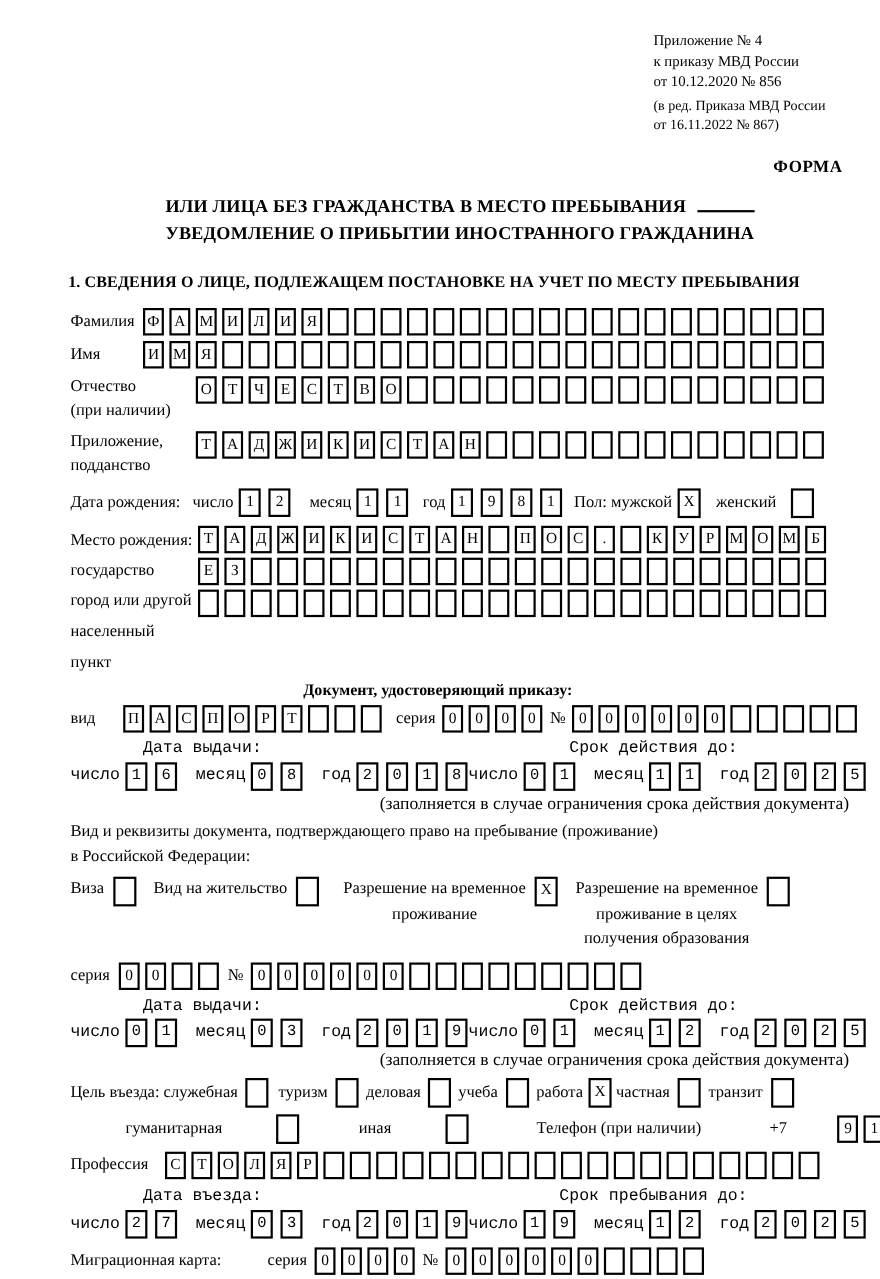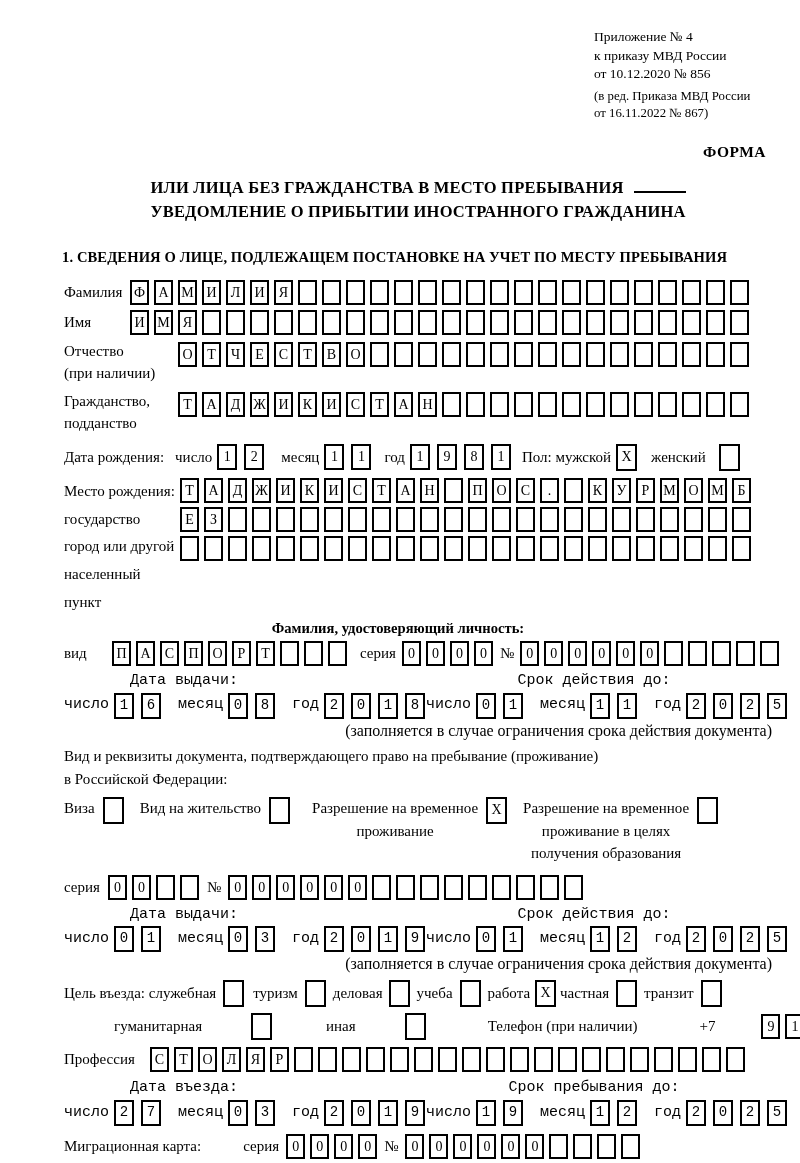--- a/index.html
+++ b/index.html
@@ -168,21 +168,21 @@
       <span class="cell"></span>
       <span class="cell"></span>
       <span class="cell"></span>
       <span class="cell"></span>
       <span class="cell"></span>
     </span>
 </div>
 
 <div class="row-top">
   <span class="lbl w114 multi-lbl">
-    <div>Гражданство,</div>
+    <div>Приложение,</div>
     <div>подданство</div>
   </span>
   <span class="cells mt2">
       <span class="cell">Т</span>
       <span class="cell">А</span>
       <span class="cell">Д</span>
       <span class="cell">Ж</span>
       <span class="cell">И</span>
       <span class="cell">К</span>
       <span class="cell">И</span>
@@ -317,21 +317,21 @@
         <span class="cell"></span>
         <span class="cell"></span>
         <span class="cell"></span>
         <span class="cell"></span>
         <span class="cell"></span>
         <span class="cell"></span>
       </div>
   </div>
 </div>
 
-<div style="text-align:center;font-weight:bold;font-size:14.6px;margin:2px 40px 4px 0;">Фамилия, удостоверяющий личность:</div>
+<div style="text-align:center;font-weight:bold;font-size:14.6px;margin:2px 40px 4px 0;">Документ, удостоверяющий приказу:</div>
 <div class="row">
   <span class="lbl" style="width:48px;">вид</span>
   <span class="cells">
       <span class="cell">П</span>
       <span class="cell">А</span>
       <span class="cell">С</span>
       <span class="cell">П</span>
       <span class="cell">О</span>
       <span class="cell">Р</span>
       <span class="cell">Т</span>

